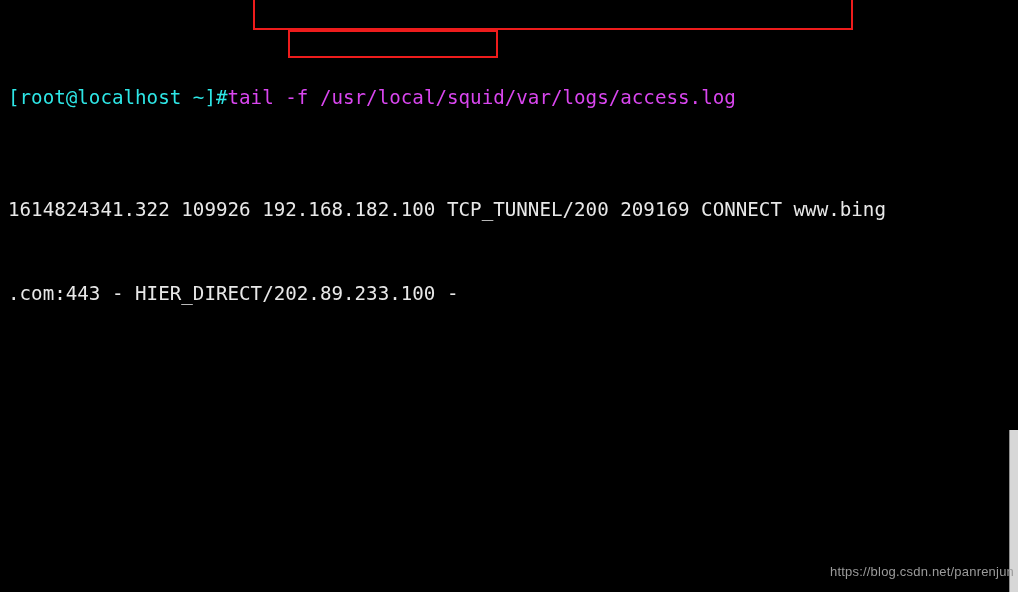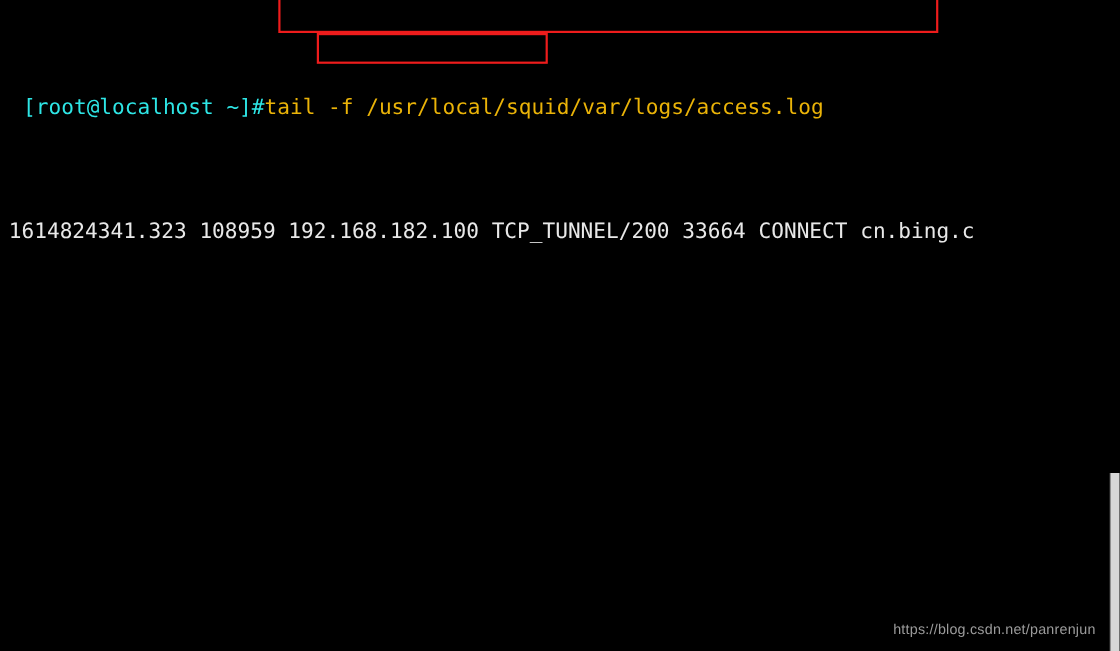--- a/index.html
+++ b/index.html
@@ -26,24 +26,23 @@
     width: 1010px;
     white-space: pre;
   }
   .line {
     height: 28.05px;
     white-space: pre;
     color: #e8e8e8;
   }
   .prompt {
     color: #2ee6e6;
-    margin-left: 13px;
   }
   .cmd {
-    color: #eab308;
+    color: #d946ef;
   }
   
   .annot-box {
     position: absolute;
     border: 2px solid #ee1c1c;
     box-sizing: border-box;
     pointer-events: none;
   }
   #annot-command {
     left: 253px;
@@ -71,39 +70,40 @@
     right: 0px;
     top: 430px;
     width: 9px;
     height: 162px;
     background: #d7d7d7;
     border-left: 1px solid #8f8f8f;
     box-sizing: border-box;
   }
   #watermark {
     position: absolute;
-    right: 22px;
+    right: 4px;
     bottom: 6px;
     color: #9b9b9b;
     font-family: "Liberation Sans", sans-serif;
     font-size: 13px;
     letter-spacing: 0.2px;
     white-space: pre;
   }
 </style>
 </head>
 <body>
 
 <div id="terminal">
 
   <div id="screen">
 
     <div class="line"><span class="prompt">[root@localhost ~]#</span><span class="cmd">tail -f /usr/local/squid/var/logs/access.log</span></div>
 
-    <div class="line">1614824341.323 108959 192.168.182.100 TCP_TUNNEL/200 33664 CONNECT cn.bing.c</div>
+    <div class="line">1614824341.322 109926 192.168.182.100 TCP_TUNNEL/200 209169 CONNECT www.bing</div>
+    <div class="line">.com:443 - HIER_DIRECT/202.89.233.100 -</div>
     
     
     
     
     
     
     
     
     
     

